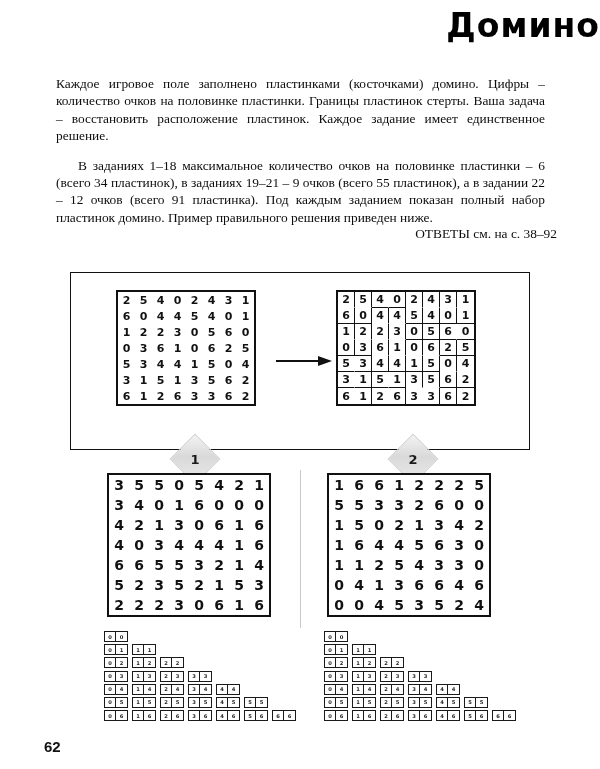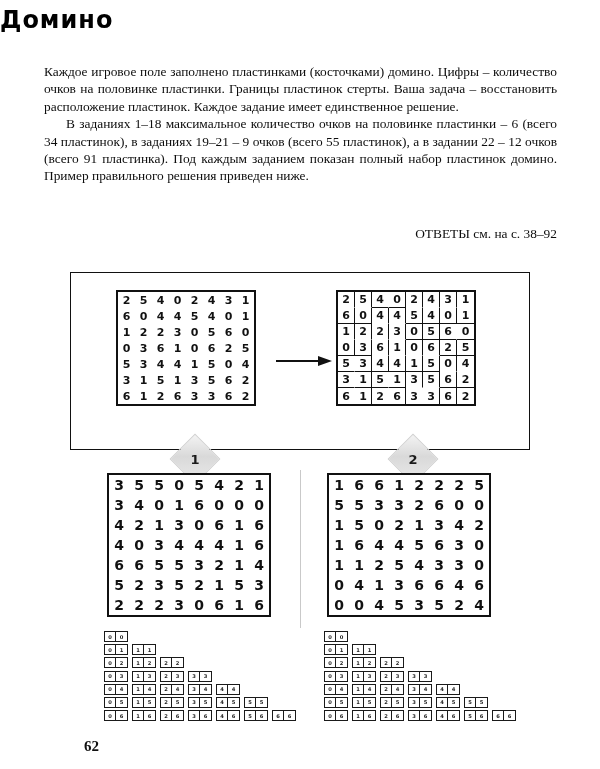--- a/index.html
+++ b/index.html
@@ -6,33 +6,33 @@
   body{
     width:600px;height:769px;background:#ffffff;
     font-family:"Liberation Serif",serif;color:#0d0d0d;
     position:relative;overflow:hidden;
   }
   .page{position:absolute;inset:0;}
 
   
   .title{
     position:absolute;left:0;right:0;top:6px;
-    text-align:left;
+    text-align:right;
     font-family:"DejaVu Sans",sans-serif;
-    font-weight:bold;font-size:24px;letter-spacing:1px;
+    font-weight:bold;font-size:33px;letter-spacing:1px;
     color:#000;
   }
 
   
   .prose{
     position:absolute;left:44px;top:63px;width:513px;
     font-size:13.4px;line-height:17.4px;text-align:justify;
     font-family:"Liberation Serif",serif;
   }
-  .prose p{margin:0;font-family:Liberation Serif, serif;}
+  .prose p{margin:12px;font-family:Liberation Serif, serif;}
   .prose p.indent{text-indent:22px;}
   .answers{
     position:absolute;left:44px;top:226px;width:513px;
     text-align:right;font-size:13.4px;
     font-family:"Liberation Serif",serif;
   }
 
   
   .example-frame{
     position:absolute;left:70px;top:272px;width:460px;height:178px;
@@ -117,23 +117,22 @@
     width:11px;height:9px;
     display:flex;align-items:center;justify-content:center;
     font-family:"DejaVu Sans",sans-serif;font-size:5.2px;font-weight:bold;
     color:#222;background:#fff;box-sizing:border-box;
   }
   .domino .half.left{border-right:1.1px solid #1a1a1a;}
 
   
   .pageno{
     position:absolute;left:44px;top:738px;
-    font-family:Liberation Serif, serif;font-weight:bold;font-size:15px;
+    font-family:Liberation Sans, sans-serif;font-weight:bold;font-size:15px;
     color:#111;
-    margin-left:40px;
   }
 
   
   .col-divider{
     position:absolute;left:300px;top:470px;width:1px;height:158px;
     background:#c9c9c9;
   }
 </style>
 </head>
 <body>

